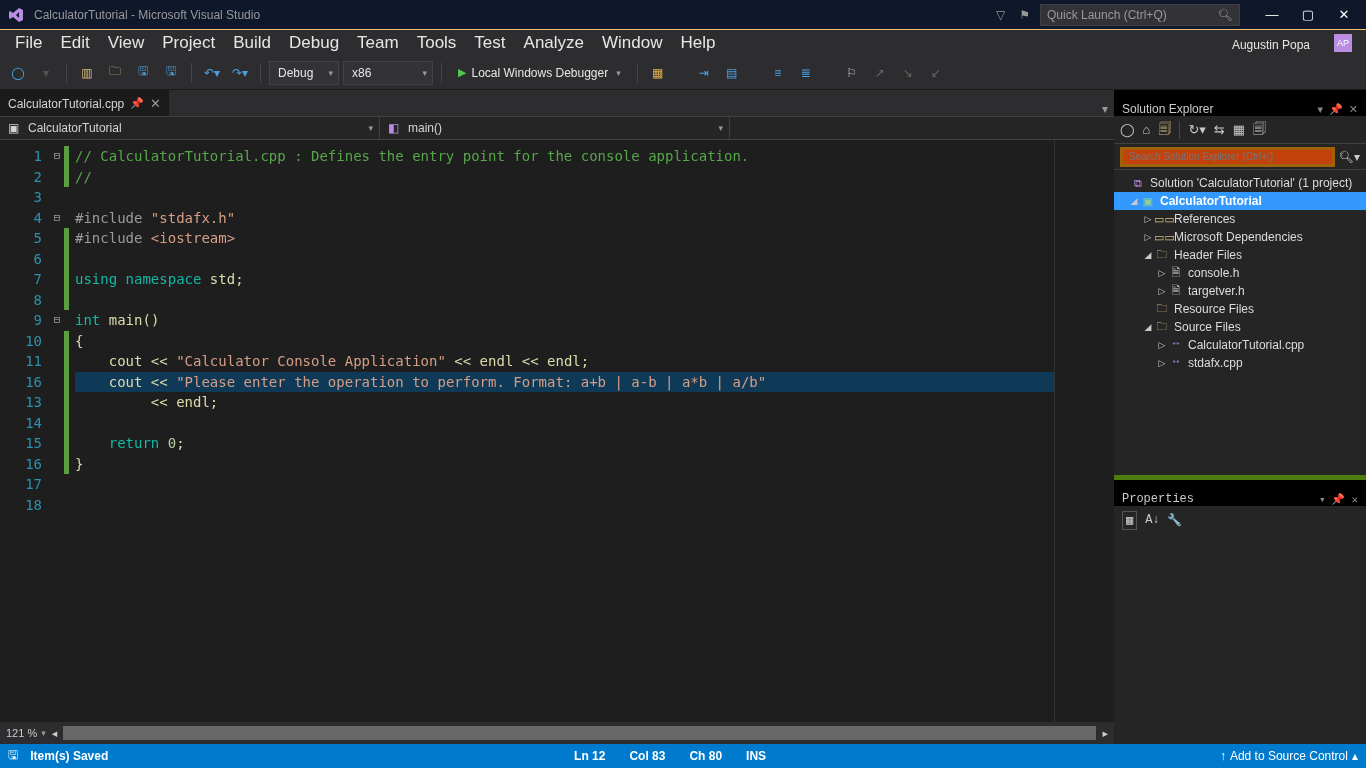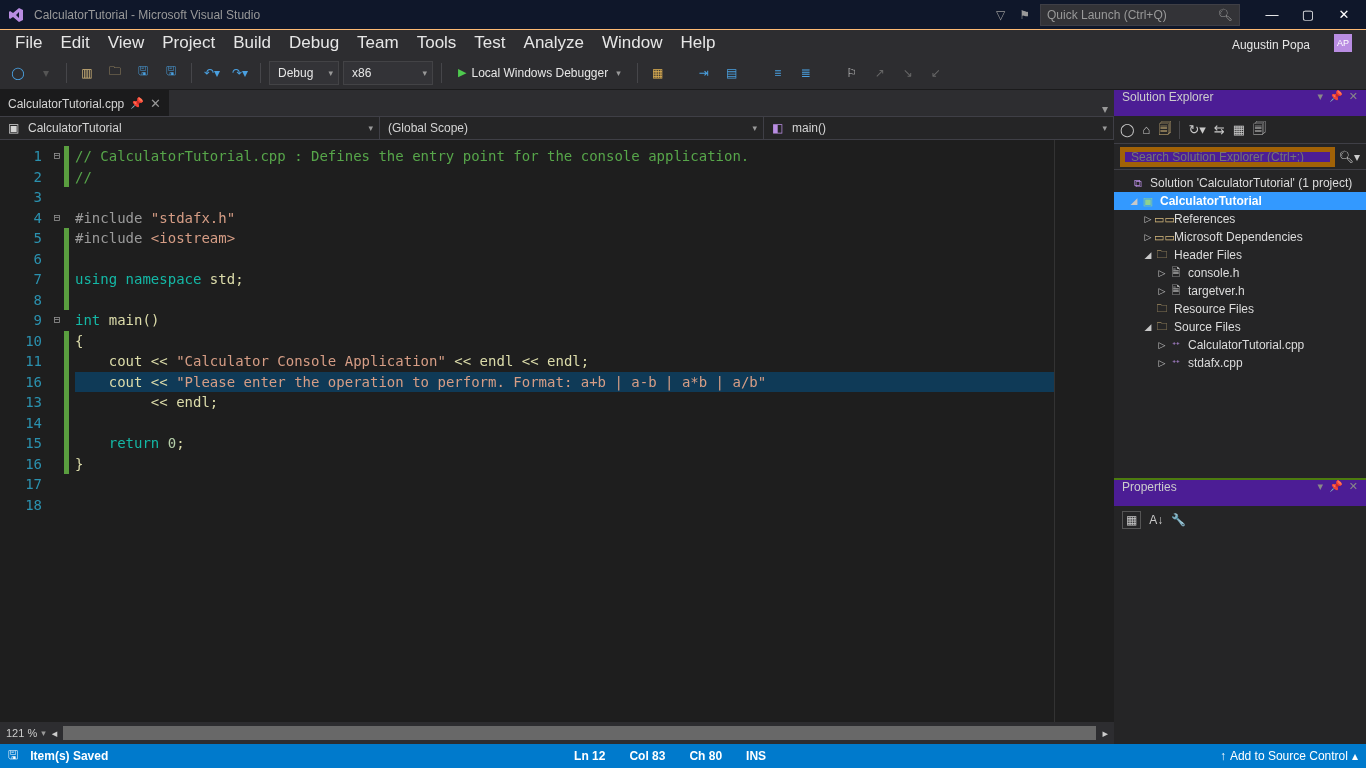--- a/index.html
+++ b/index.html
@@ -55,36 +55,36 @@
 .c-str{color:#d69d85;}
 .c-fn{color:#dcdcaa;}
 .c-txt{color:#dcdcaa;}
 .c-num{color:#b5cea8;}
 .c-inc{color:#14b8a6;}
 .minimap { width:60px; background:#1e1e1e; border-left:1px solid #333;}
 .zoom-row { height:22px; background:#2d2d30; display:flex; align-items:center; font-size:11px; color:#ccc; padding:0 6px;}
 .zoom-row .scroll-h{flex:1; height:14px; background:#3e3e42; margin:0 6px; position:relative;}
 .zoom-row .scroll-h:before{content:"";position:absolute;left:0;top:0;height:100%;width:100%;background:#686868;}
 .right-col { width:252px; display:flex; flex-direction:column; background:#252526;}
-.panel-hd { height:26px; background:#4c1d95; display:flex; align-items:flex-start; padding:0 8px; color:#ccc; font-size:12px;}
+.panel-hd { height:26px; background:#000000; display:flex; align-items:flex-end; padding:0 8px; color:#ccc; font-size:12px;}
 .panel-hd .spacer{flex:1;}
 .panel-hd .ctl{margin-left:6px; color:#888; cursor:pointer; font-size:11px;}
 .se-toolbar{height:28px;display:flex;align-items:center;padding:0 6px;gap:8px;border-bottom:1px solid #3f3f46;}
 .se-toolbar span{color:#c8c8c8;cursor:pointer;font-size:13px;}
 .se-toolbar .sep{width:1px;height:18px;background:#46464a;}
 .se-search{height:26px;background:#252526;border-bottom:1px solid #3f3f46;display:flex;align-items:center;padding:0 6px;}
-.se-search input{flex:1;background:#4c1d95;border:5px solid #a16207;height:20px;color:#ccc;font-size:12px;padding:0 6px;outline:none;}
+.se-search input{flex:1;background:#c2410c;border:3px solid #a16207;height:20px;color:#ccc;font-size:10px;padding:0 6px;outline:none;}
 .se-search .mag{margin-left:4px;color:#ccc;font-size:12px;}
 .tree{padding:4px 0;font-size:12px;flex:1;overflow:auto;}
 .tree-row{display:flex;align-items:center;height:18px;padding:0 4px;color:#dcdcdc;cursor:pointer;white-space:nowrap;}
 .tree-row.sel{background:#3399ff;color:#fff;}
 .tree-row .tw{width:12px;text-align:center;font-size:9px;color:#c8c8c8;}
 .tree-row .ic{width:16px;text-align:center;margin-right:4px;font-size:11px;}
 .ind1{padding-left:14px;} .ind2{padding-left:28px;} .ind3{padding-left:42px;}
-.props-panel{border-top:2px solid #4d7c0f;}
+.props-panel{border-top:5px solid #4d7c0f;font-family:Liberation Mono, monospace;}
 .props-body{height:210px;background:#252526;}
 .props-tb{height:28px;display:flex;align-items:center;gap:8px;padding:0 8px;}
 .props-tb span{color:#c8c8c8;cursor:pointer;}
 .statusbar{height:24px;background:#007acc;color:#fff;display:flex;align-items:center;font-size:12px;padding:0 8px;}
 .statusbar .seg{padding:0 12px;font-weight:bold;}
 .statusbar .spacer{flex:1;}
 .statusbar .src{display:flex;align-items:center;gap:4px;cursor:pointer;}
 .ic-folder{color:#d7ba7d;}
 .ic-cpp{color:#b98de2;}
 .ic-ref{color:#d7ba7d;}
@@ -173,23 +173,20 @@
       </div>
       <span class="tabstrip-spacer"></span>
       <div class="tabstrip-end">
           <span>▾</span>
         </div>
     </div>
     <div class="navbar">
       <div class="navsel" style="flex:0 0 380px">
         <span class="icon">▣</span>
         <span>CalculatorTutorial</span>
-      </div>
-      <div class="navsel">
-        <span>(Global Scope)</span>
       </div>
       <div class="navsel" style="flex:0 0 350px">
         <span class="icon" style="color:#b98de2">◧</span>
         <span>main()</span>
       </div>
     </div>
     <div class="code-wrap">
       <div class="gutter" id="gutter">
           <div>1</div>
           <div>2</div>

